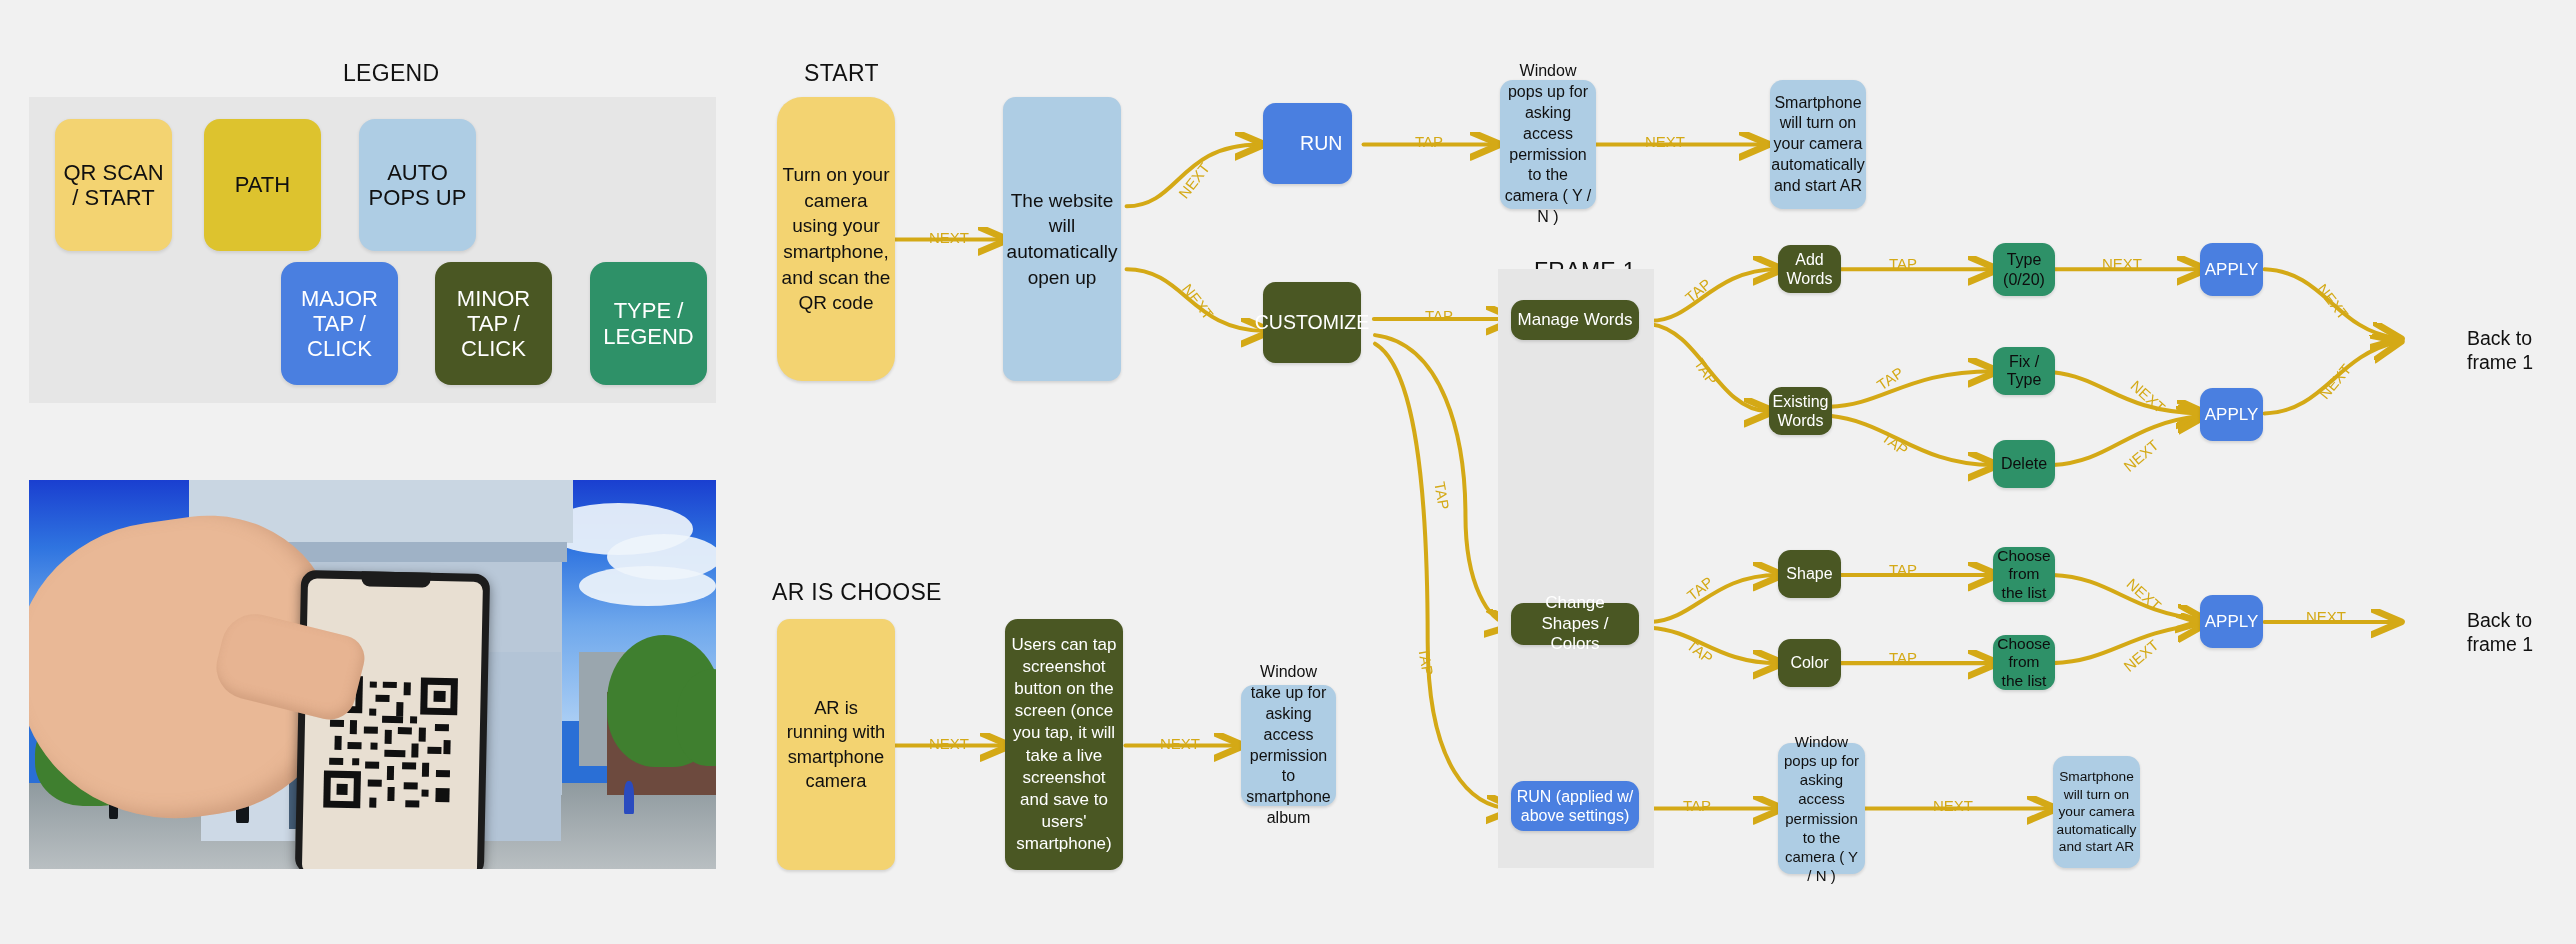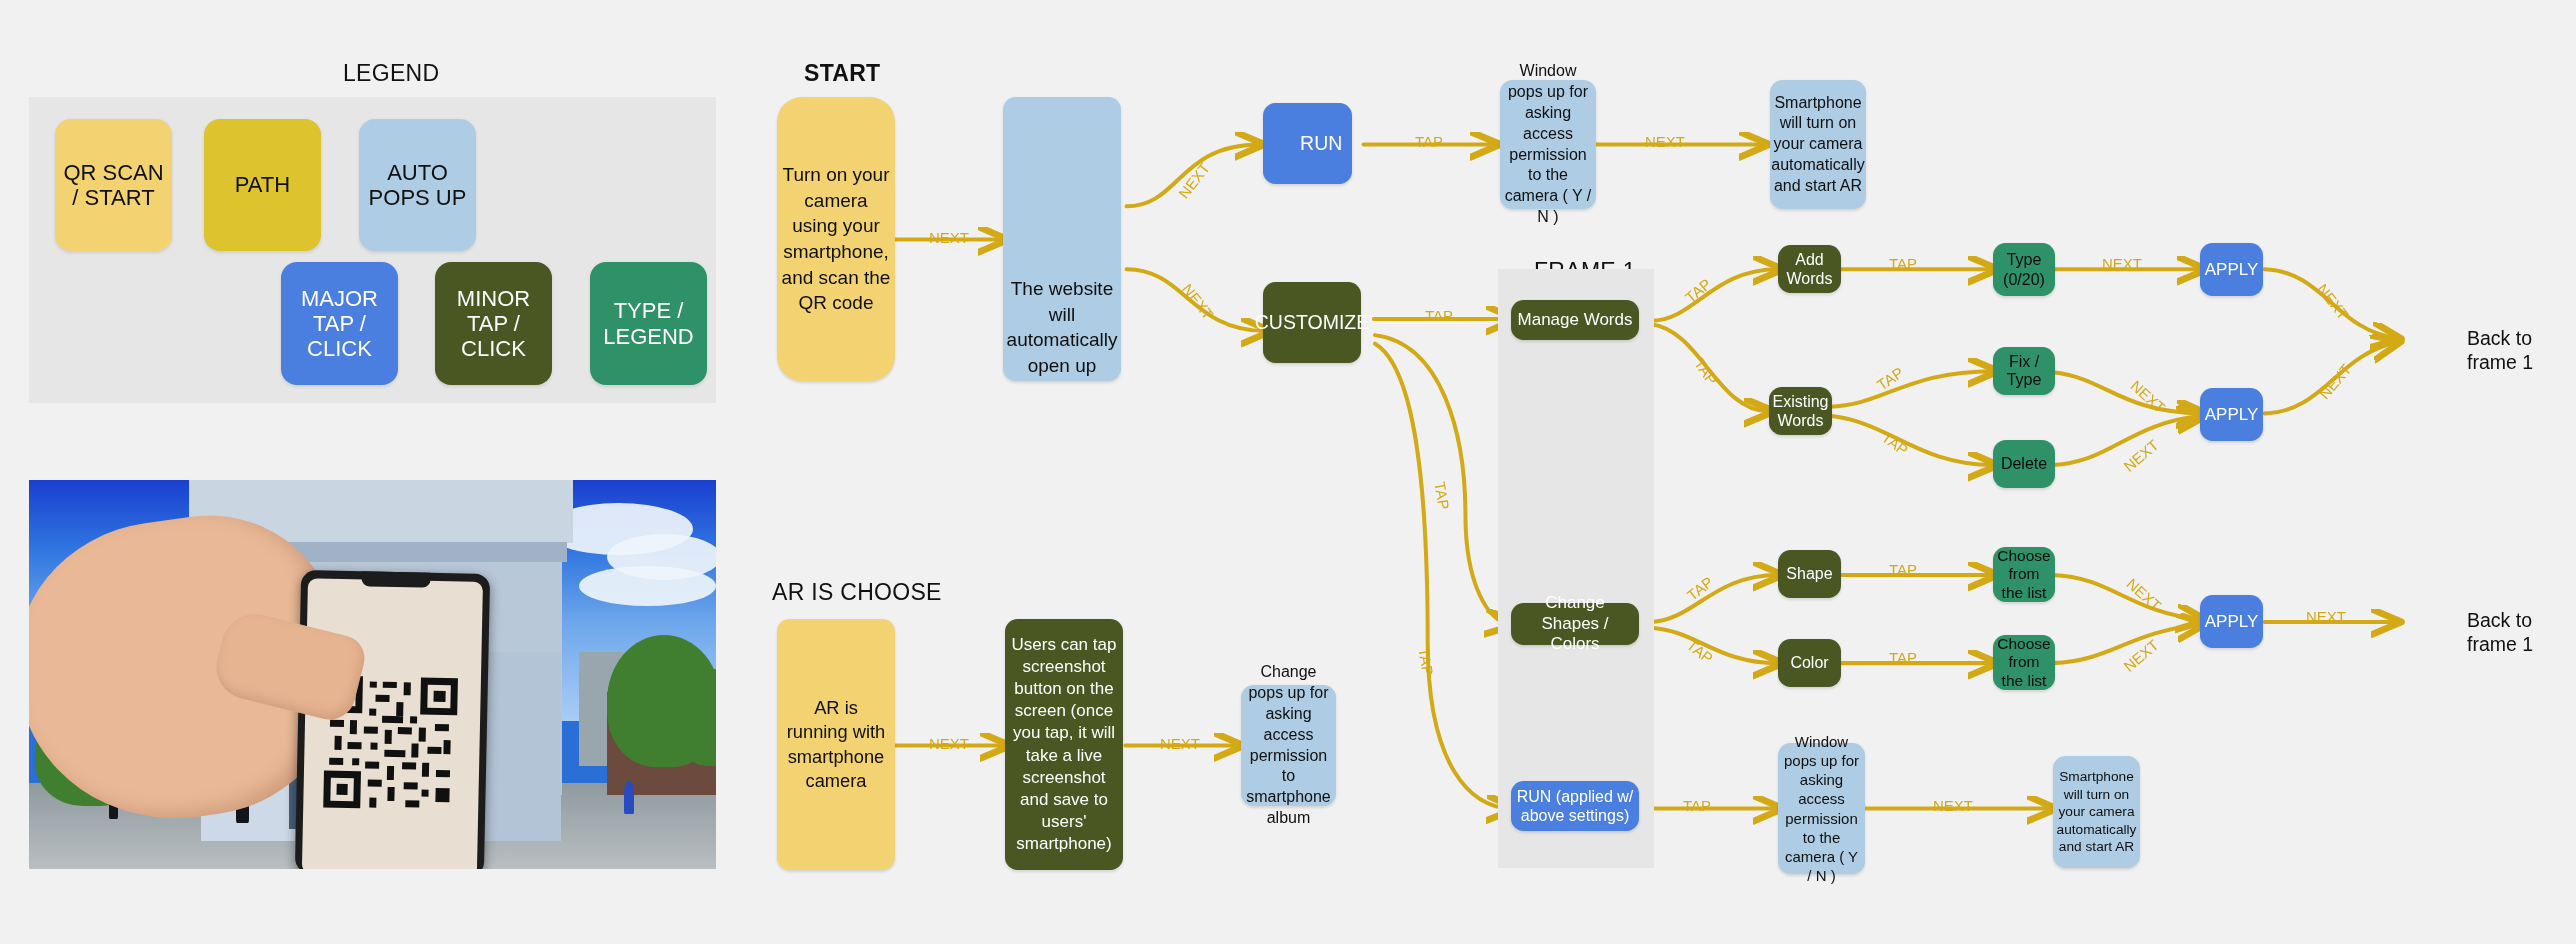--- a/index.html
+++ b/index.html
@@ -302,27 +302,27 @@
             <i style="left:112px;top:110px;width:13.7px;height:13.7px;"></i>
           <i style="left:46px;top:121px;width:6.9px;height:10.3px;"></i>
             <i style="left:82px;top:123px;width:13.7px;height:6.9px;"></i>
         </div>
       </div>
       <div class="notch"></div>
     </div>
     <div class="thumb"></div>
   </div>
 
-  <div class="section-title" style="left:804px;top:60px;font-weight:bold;">START</div>
+  <div class="section-title" style="left:804px;top:60px;">START</div>
 
   <div class="node n-yellow" style="left:777px;top:97px;width:118px;height:284px;font-size:19px;line-height:1.35;border-radius:25px;">
     <span>Turn on your camera using your smartphone, and scan the QR code</span>
   </div>
 
-  <div class="node n-blue-lt" style="left:1003px;top:97px;width:118px;height:284px;font-size:19px;line-height:1.35;align-items:flex-end;">
+  <div class="node n-blue-lt" style="left:1003px;top:97px;width:118px;height:284px;font-size:19px;line-height:1.35;">
     <span>The website will automatically open up</span>
   </div>
 
   <div class="node n-blue" style="left:1263px;top:103px;width:89px;height:81px;font-size:19.5px;padding-left:32px;">
     <span>RUN</span>
   </div>
 
   <div class="node n-blue-lt" style="left:1500px;top:80px;width:96px;height:129px;font-size:16px;line-height:1.3;">
     <span>Window pops up for asking access permission to the camera ( Y / N )</span>
   </div>
@@ -417,21 +417,21 @@
 
   <div class="node n-yellow" style="left:777px;top:619px;width:118px;height:251px;font-size:18.3px;line-height:1.32;">
     <span>AR is running with smartphone camera</span>
   </div>
 
   <div class="node n-olive" style="left:1005px;top:619px;width:118px;height:251px;font-size:17px;line-height:1.3;">
     <span>Users can tap screenshot button on the screen (once you tap, it will take a live screenshot and save to users' smartphone)</span>
   </div>
 
   <div class="node n-blue-lt" style="left:1241px;top:685px;width:95px;height:121px;font-size:16px;line-height:1.3;">
-    <span>Change pops up for asking access permission to smartphone album</span>
+    <span>Window take up for asking access permission to smartphone album</span>
   </div>
 
   <div class="edge-label" style="left:929px;top:229px;">NEXT</div>
   <div class="edge-label" style="left:1174px;top:172px;transform:rotate(-52deg);">NEXT</div>
   <div class="edge-label" style="left:1178px;top:293px;transform:rotate(52deg);">NEXT</div>
   <div class="edge-label" style="left:1415px;top:133px;">TAP</div>
   <div class="edge-label" style="left:1645px;top:133px;">NEXT</div>
   <div class="edge-label" style="left:1425px;top:307px;">TAP</div>
   <div class="edge-label" style="left:1428px;top:487px;transform:rotate(80deg);">TAP</div>
   <div class="edge-label" style="left:1412px;top:653px;transform:rotate(80deg);">TAP</div>

